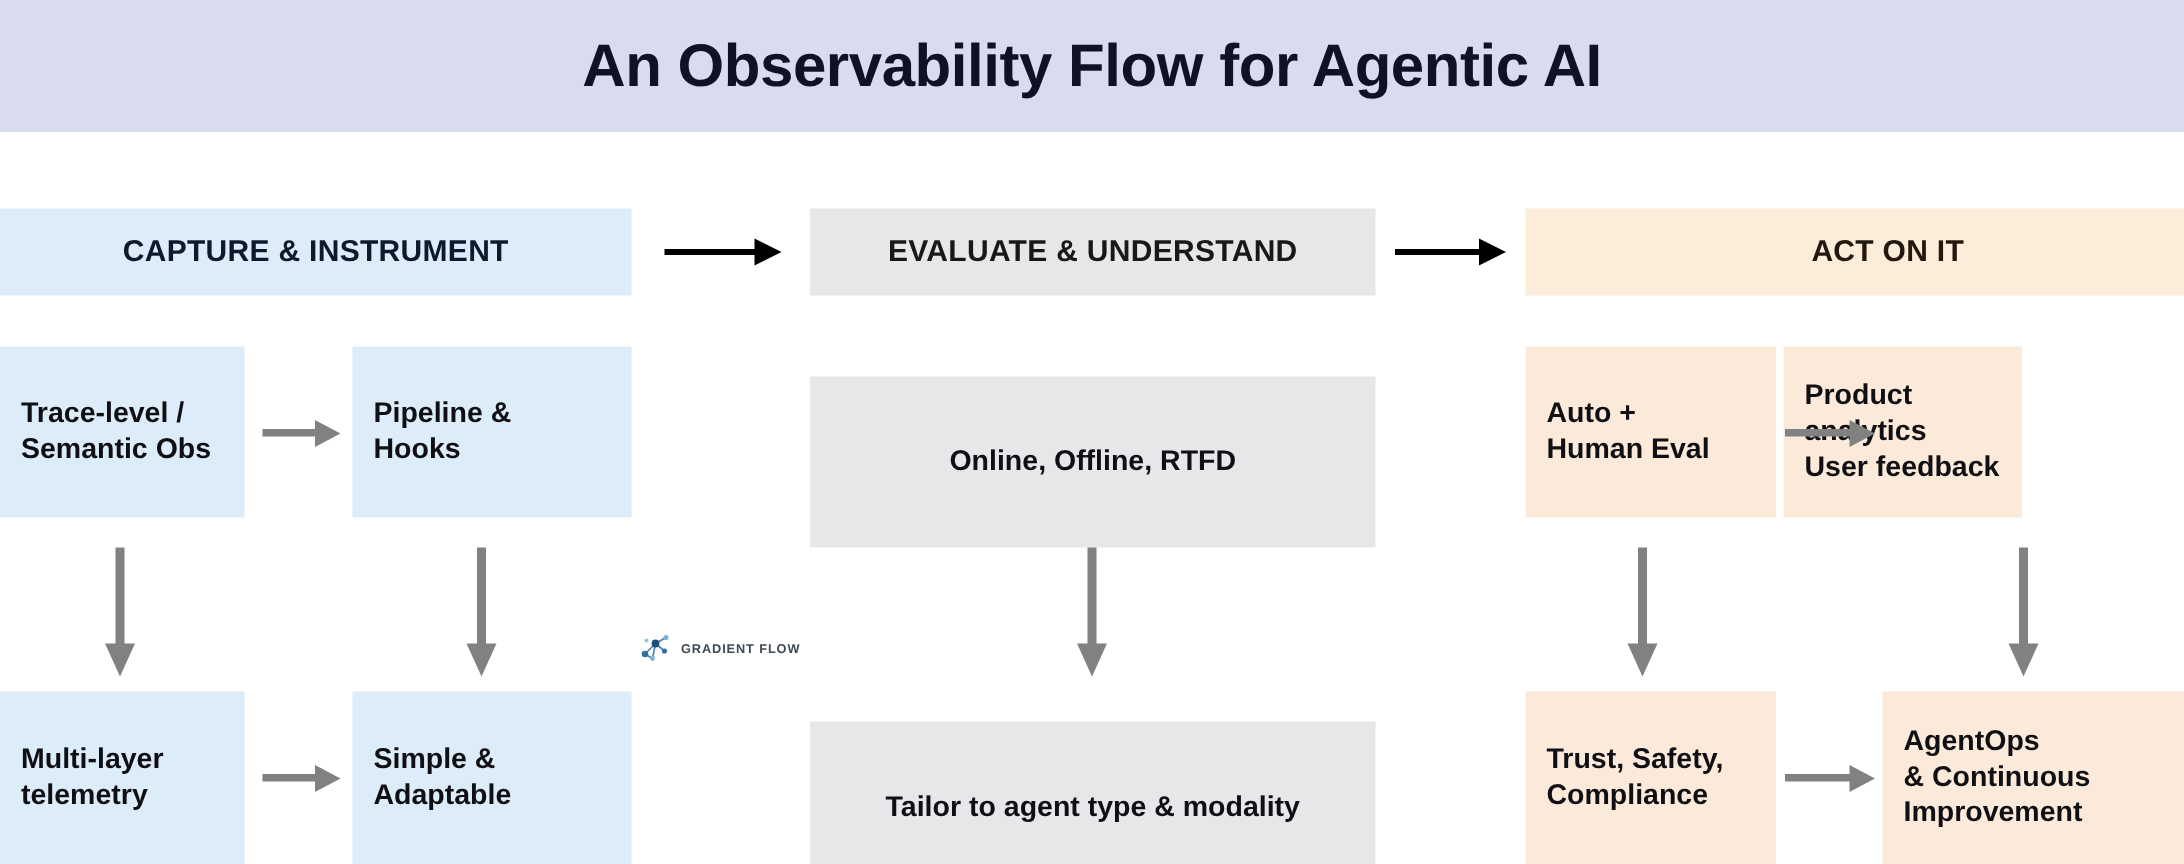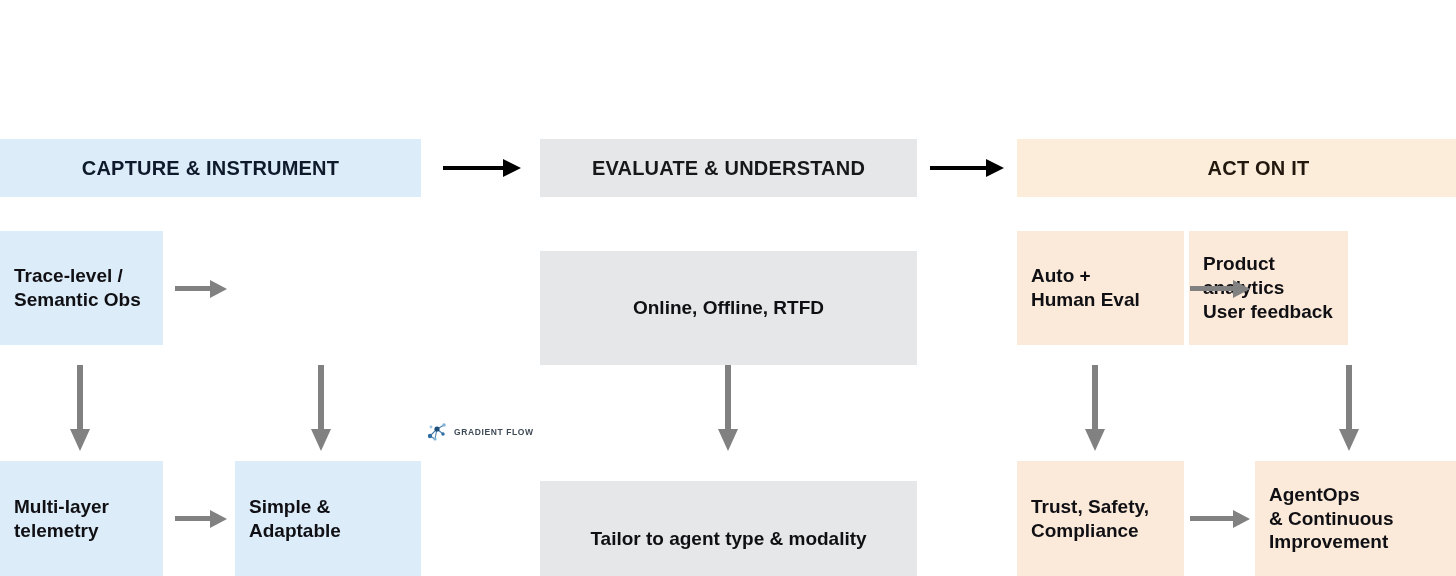--- a/index.html
+++ b/index.html
@@ -234,20 +234,23 @@
     letter-spacing: 0.6px;
     color: #3f4a57;
     white-space: nowrap;
   }
 </style>
 </head>
 <body>
 
 <div id="canvas">
 
+  <div class="title-banner">
+    <div class="title-text">An Observability Flow for Agentic AI</div>
+  </div>
 
   <div class="stage-band band-capture">
     <span>CAPTURE &amp; INSTRUMENT</span>
   </div>
   <div class="stage-band band-evaluate">
     <span>EVALUATE &amp; UNDERSTAND</span>
   </div>
   <div class="stage-band band-act">
     <span>ACT ON IT</span>
   </div>
@@ -257,20 +260,24 @@
     <div class="head"></div>
   </div>
   <div class="black-arrow black-arrow-2">
     <div class="shaft"></div>
     <div class="head"></div>
   </div>
 
   <div class="box blue align-left r1 b-trace">
     <div class="box-label">Trace-level /
 Semantic Obs</div>
+  </div>
+  <div class="box blue align-left r1 b-pipeline">
+    <div class="box-label">Pipeline &amp;
+Hooks</div>
   </div>
   <div class="box gray align-center r1 b-online">
     <div class="box-label">Online, Offline, RTFD</div>
   </div>
   <div class="box peach align-left r1 b-autohum">
     <div class="box-label">Auto +
 Human Eval</div>
   </div>
   <div class="box peach align-left r1 b-product">
     <div class="box-label">Product analytics

